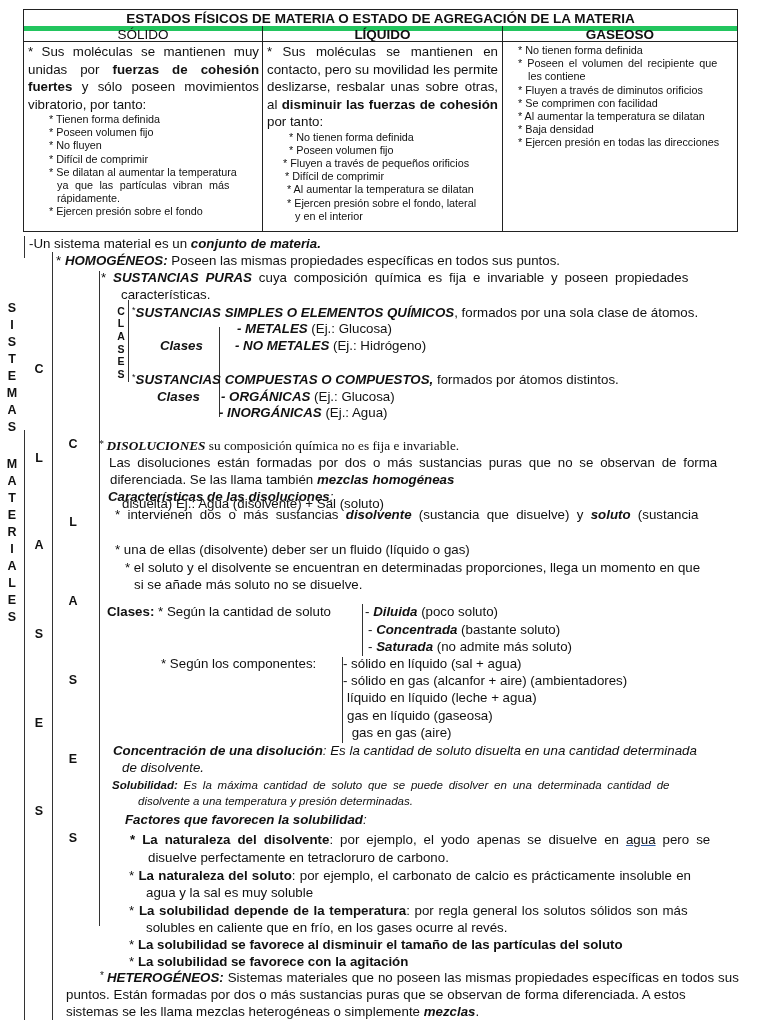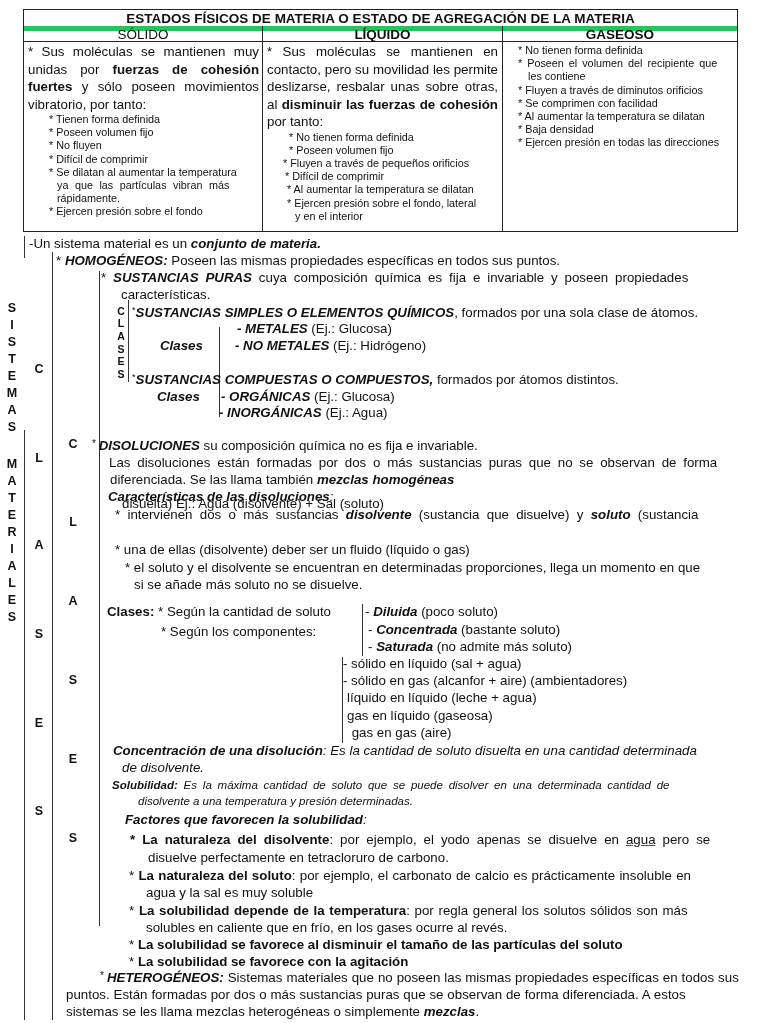--- a/index.html
+++ b/index.html
@@ -169,21 +169,21 @@
   <span style="font-size:9px;vertical-align:top;">*</span><span class="bi">SUSTANCIAS COMPUESTAS O COMPUESTOS,</span><span> formados por átomos distintos.</span>
 </div>
 <div class="abs t13 bi" style="left:157px;top:389px;">Clases</div>
 <div class="abs t13" style="left:221px;top:389px;">
   <span class="bi">- ORGÁNICAS</span><span>  (Ej.: Glucosa)</span>
 </div>
 <div class="abs t13" style="left:219px;top:405px;">
   <span class="bi">- INORGÁNICAS</span><span>  (Ej.: Agua)</span>
 </div>
 
-<div class="abs t13" style="left:92px;top:438px;">
+<div class="abs t13" style="left:99px;top:438px;font-family:Liberation Serif, serif;">
   <span style="font-size:10px;vertical-align:top;">* </span><span class="bi">DISOLUCIONES</span><span> su composición química no es fija e invariable.</span>
 </div>
 <div class="abs t13" style="left:109px;top:455px;word-spacing:3.1px;">Las disoluciones están formadas por dos o más sustancias puras que no se observan de forma</div>
 <div class="abs t13" style="left:110px;top:472px;">
   <span>diferenciada. Se las llama también </span><span class="bi">mezclas homogéneas</span>
 </div>
 <div class="abs t13" style="left:108px;top:489px;">
   <span class="bi">Características de las disoluciones</span><span class="i">:</span>
 </div>
 <div class="abs t13" style="left:115px;top:507px;word-spacing:3.6px;">
@@ -200,21 +200,21 @@
 <div class="abs t13" style="left:365px;top:604px;">
   - <span class="bi">Diluida</span><span> (poco soluto)</span>
 </div>
 <div class="abs t13" style="left:368px;top:622px;">
   - <span class="bi">Concentrada</span><span> (bastante soluto)</span>
 </div>
 <div class="abs t13" style="left:368px;top:639px;">
   - <span class="bi">Saturada</span><span> (no admite más soluto)</span>
 </div>
 
-<div class="abs t13" style="left:161px;top:624px;">* Según los componentes:</div>
+<div class="abs t13" style="left:161px;top:656px;">* Según los componentes:</div>
 <div class="abs t13" style="left:343px;top:656px;">- sólido en líquido (sal + agua)</div>
 <div class="abs t13" style="left:343px;top:673px;">- sólido en gas (alcanfor + aire) (ambientadores)</div>
 <div class="abs t13" style="left:347px;top:690px;">líquido en líquido (leche + agua)</div>
 <div class="abs t13" style="left:347px;top:708px;">gas en líquido (gaseosa)</div>
 <div class="abs t13" style="left:348px;top:725px;white-space:pre;"> gas en gas (aire)</div>
 
 <div class="abs t13" style="left:113px;top:743px;">
   <span class="bi">Concentración de una disolución</span><span class="i">: Es la cantidad de soluto disuelta en una cantidad determinada</span>
 </div>
 <div class="abs t13 i" style="left:122px;top:760px;">de disolvente.</div>

